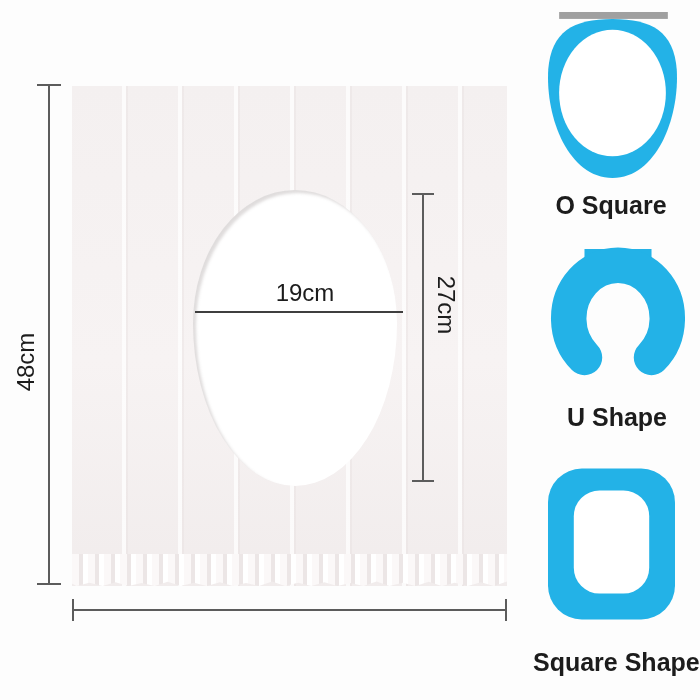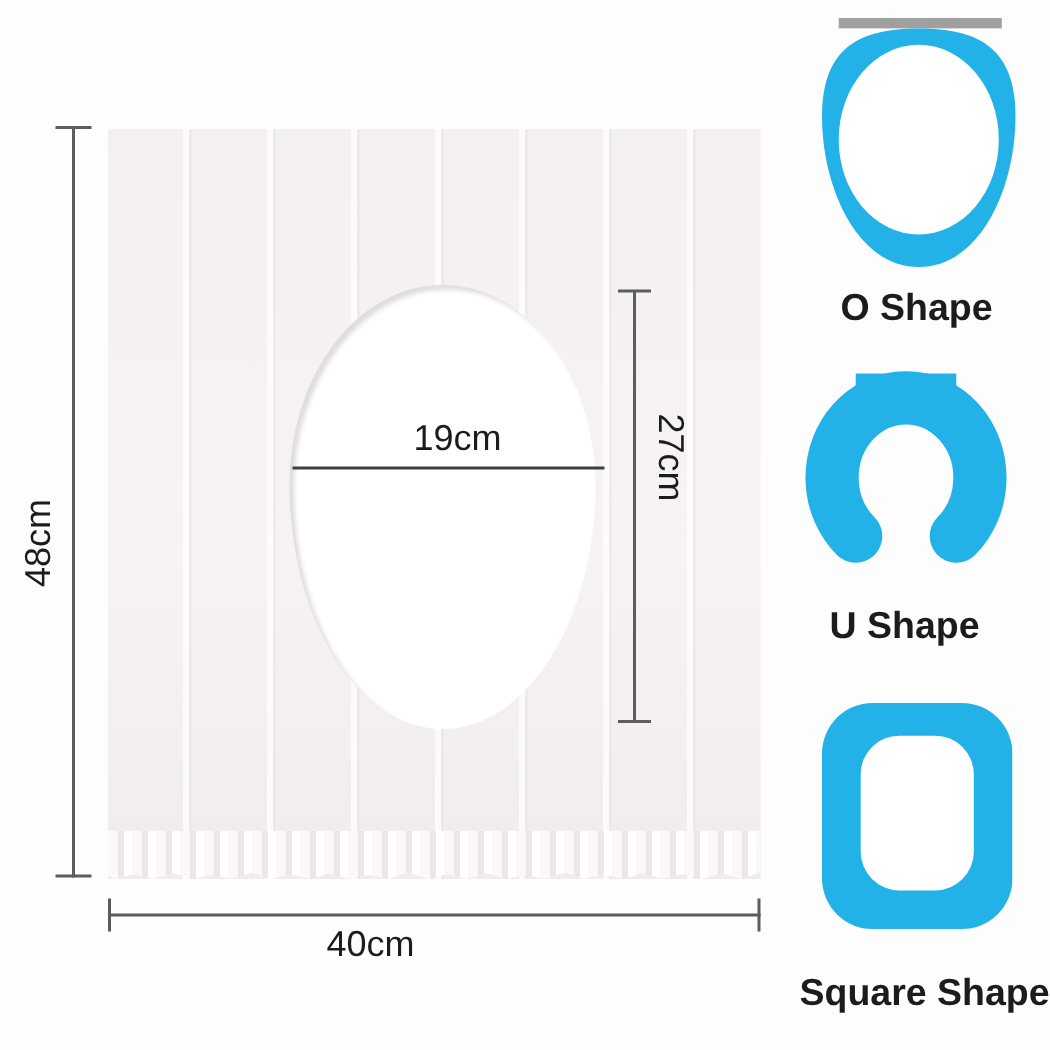--- a/index.html
+++ b/index.html
@@ -54,40 +54,39 @@
   </div>
 
   <div class="dim" style="left:48px;top:85px;width:2px;height:500px;"></div>
   <div class="dim" style="left:37px;top:84px;width:24px;height:2px;"></div>
   <div class="dim" style="left:37px;top:583px;width:24px;height:2px;"></div>
   <div class="dim-label rot-ccw" style="left:-14px;top:349px;">48cm</div>
 
   <div class="dim" style="left:73px;top:609px;width:434px;height:2px;"></div>
   <div class="dim" style="left:72px;top:599px;width:2px;height:22px;"></div>
   <div class="dim" style="left:505px;top:599px;width:2px;height:22px;"></div>
-  <div class="dim-label" style="left:207px;top:617px;">40cm</div>
 
   <div class="dim" style="left:195px;top:311px;width:208px;height:2px;background:#3f3f3f;"></div>
   <div class="dim-label" style="left:265px;top:280px;">19cm</div>
 
   <div class="dim" style="left:422px;top:194px;width:2px;height:288px;"></div>
   <div class="dim" style="left:412px;top:193px;width:22px;height:2px;"></div>
   <div class="dim" style="left:412px;top:480px;width:22px;height:2px;"></div>
   <div class="dim-label rot-cw" style="left:406px;top:292px;">27cm</div>
 
   <div class="shape-option" style="left:535px;top:12px;width:155px;">
     <svg width="155" height="170" viewBox="0 0 156 172">
       <rect class="gray-fill" x="24" y="0" width="110" height="7"></rect>
       <path class="blue-fill" d="M 78,7 C 38,7 16,20 13,58 C 10,108 34,168 78,168 C 122,168 146,108 143,58 C 140,20 118,7 78,7 Z"></path>
       <ellipse class="white-fill" cx="78" cy="82" rx="54" ry="64"></ellipse>
     </svg>
-    <div class="shape-label" style="left:-4px;top:179px;">O Shape</div>
+    <div class="shape-label" style="left:-4px;top:179px;">O Square</div>
   </div>
 
-  <div class="shape-option" style="left:535px;top:244px;width:138px;">
+  <div class="shape-option" style="left:549px;top:244px;width:138px;">
     <svg width="138" height="150" viewBox="0 0 140 150">
       <rect class="blue-fill" x="36" y="4" width="68" height="20"></rect>
       <path class="blue-stroke" d="M 36,114 A 50,54 0 1 1 104,114" stroke-width="36" stroke-linecap="round"></path>
     </svg>
     <div class="shape-label" style="left:-12px;top:159px;">U Shape</div>
   </div>
 
   <div class="shape-option" style="left:548px;top:468px;width:127px;">
     <svg width="127" height="152" viewBox="0 0 128 152">
       <rect class="blue-fill" x="0" y="0" width="128" height="152" rx="34"></rect>

